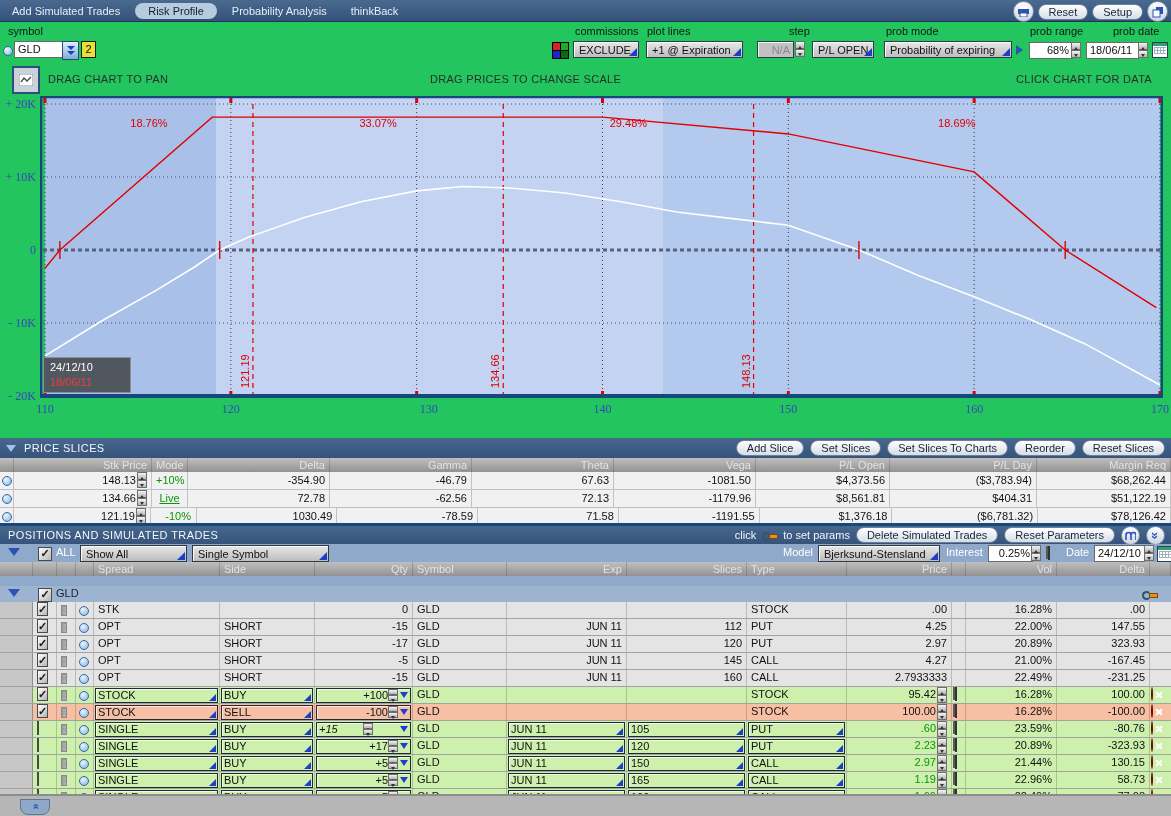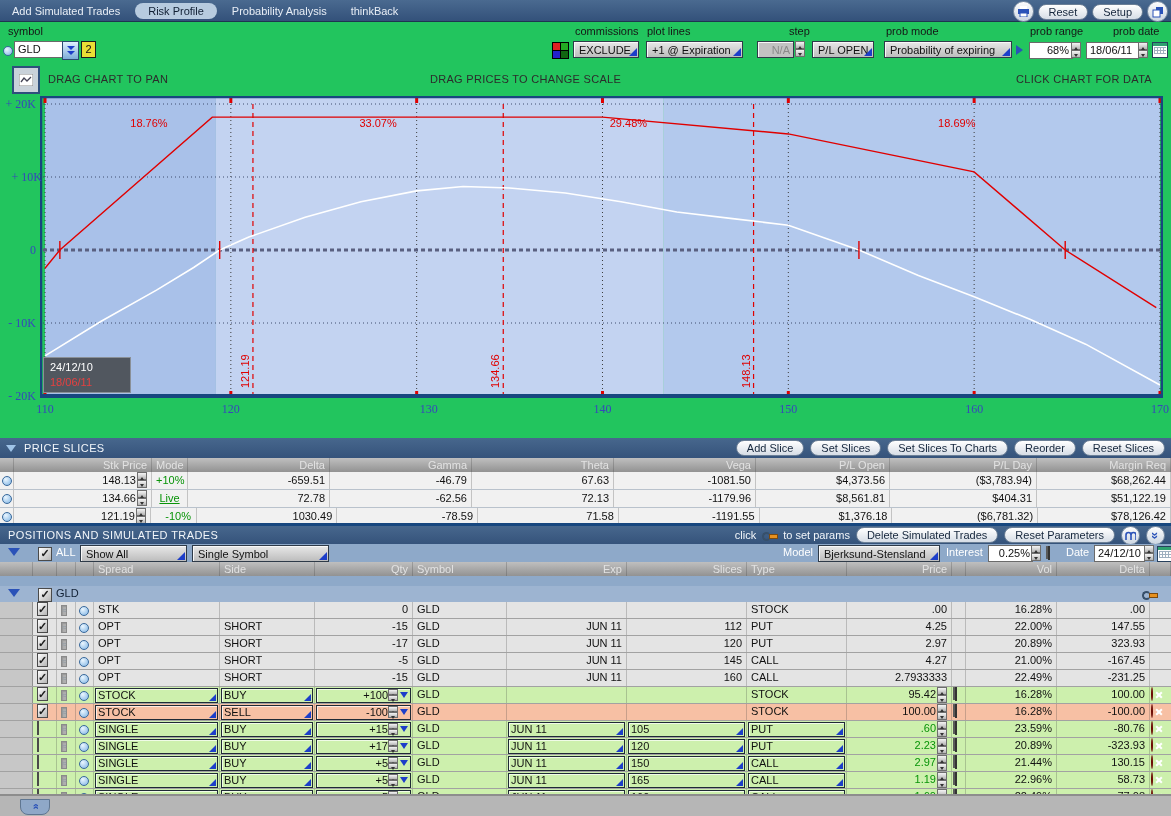--- a/index.html
+++ b/index.html
@@ -228,21 +228,21 @@
         <polyline points="5,172.25 19.866399999999945,154 172.24699999999999,21.140000000000015 562.49,21.140000000000015 748.3199999999999,37.93000000000001 934.1499999999999,75.89 1025.2067000000002,154 1116.2634,211.67000000000002" fill="none" stroke="#e00000" stroke-width="1.4"></polyline>
         <line x1="19.866399999999945" y1="145" x2="19.866399999999945" y2="163" stroke="#e00000" stroke-width="1.4"></line>
         <line x1="179.6802000000001" y1="145" x2="179.6802000000001" y2="163" stroke="#e00000" stroke-width="1.4"></line>
         <line x1="818.9354000000002" y1="145" x2="818.9354000000002" y2="163" stroke="#e00000" stroke-width="1.4"></line>
         <line x1="1025.2067000000002" y1="145" x2="1025.2067000000002" y2="163" stroke="#e00000" stroke-width="1.4"></line>
         <rect x="1" y="1" width="1121" height="300" fill="none" stroke="#17477f" stroke-width="2.5"></rect>
         <line x1="0" y1="300" x2="1123" y2="300" stroke="#17477f" stroke-width="4"></line>
       </svg></div>
   <div id="ylabs">
       <div class="ylab abs" style="left: 2px; top: 97px;">+ 20K</div>
-      <div class="ylab abs" style="left: 8px; top: 170px;">+ 10K</div>
+      <div class="ylab abs" style="left: 2px; top: 170px;">+ 10K</div>
       <div class="ylab abs" style="left: 2px; top: 243px;">0</div>
       <div class="ylab abs" style="left: 2px; top: 316px;">- 10K</div>
       <div class="ylab abs" style="left: 2px; top: 389px;">- 20K</div>
     </div>
   <div id="xlabs">
       <div class="xlab abs" style="left: 32px;">110</div>
       <div class="xlab abs" style="left: 217.83px;">120</div>
       <div class="xlab abs" style="left: 403.66px; margin-left: 12px;">130</div>
       <div class="xlab abs" style="left: 589.49px;">140</div>
       <div class="xlab abs" style="left: 775.32px;">150</div>
@@ -284,21 +284,21 @@
           <span class="bluecirc" style="left: 2px; top: 4px;"></span>
         </div>
         <div class="cell r" style="width: 138px; display: flex; justify-content: flex-end; gap: 1px;">
           <span>148.13</span>
           <span class="spinbtns">
             <span class="sb u"></span>
             <span class="sb d"></span>
           </span>
         </div>
         <div class="cell c green" style="width: 36px;">+10%</div>
-        <div class="cell r" style="width: 142px;">-659.51</div>
+        <div class="cell r" style="width: 142px;">-354.90</div>
         <div class="cell r" style="width: 142px;">-46.79</div>
         <div class="cell r" style="width: 142px;">67.63</div>
         <div class="cell r" style="width: 142px;">-1081.50</div>
         <div class="cell r" style="width: 134px;">$4,373.56</div>
         <div class="cell r" style="width: 147px;">($3,783.94)</div>
         <div class="cell r" style="width: 134px;">$68,262.44</div>
       </div>
       <div class="psrow">
         <div class="cell" style="width: 14px; position: relative;">
           <span class="bluecirc" style="left: 2px; top: 4px;"></span>
@@ -618,21 +618,21 @@
             <span class="ctr"></span>
           </div>
         </div>
         <div class="cell " style="width: 95px; padding: 0px 1px;">
           <div class="simbox">
             <span>BUY</span>
             <span class="ctr"></span>
           </div>
         </div>
         <div class="cell " style="width: 98px; padding: 0px 1px;">
-          <div class="simbox" style="justify-content: flex-end;">
+          <div class="simbox" style="justify-content: space-between; font-style: italic;">
             <span>+15</span>
             <span class="spinbtns" style="height: 12px;">
               <span class="sb u"></span>
               <span class="sb d"></span>
             </span>
             <span style="border-right: 4px solid transparent; border-left: 4px solid transparent; border-image: initial; border-top: 6px solid rgb(29, 62, 201); border-bottom: none; margin-top: 3px; margin-left: 2px;"></span>
           </div>
         </div>
         <div class="cell " style="width: 94px;">GLD</div>
         <div class="cell " style="width: 120px; padding: 0px 1px;">

